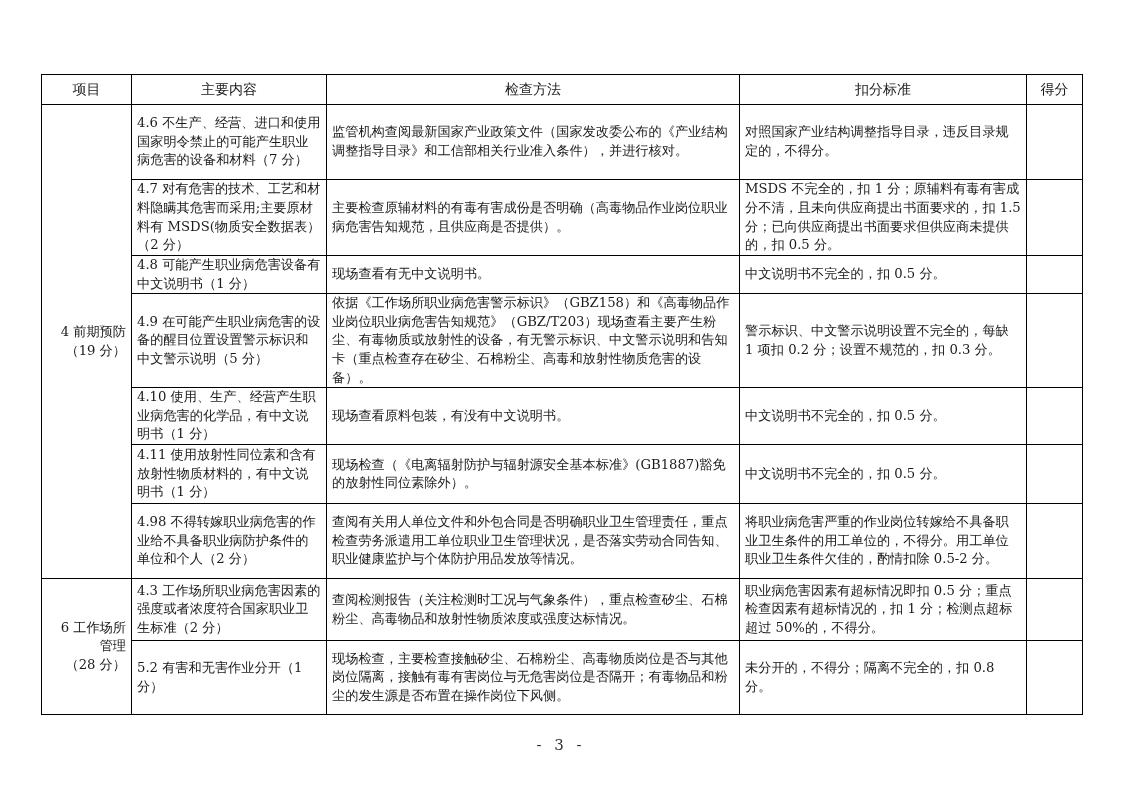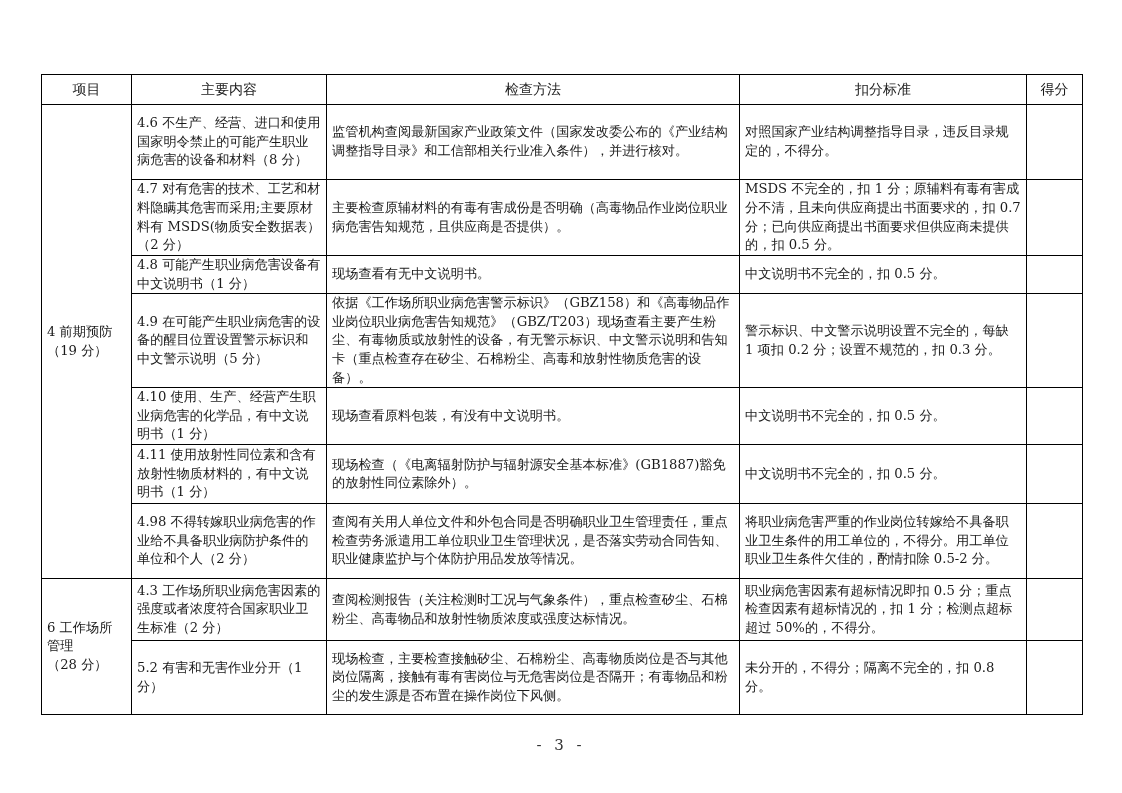--- a/index.html
+++ b/index.html
@@ -4,21 +4,21 @@
 <style>
   html, body { margin: 0; padding: 0; background: #ffffff; }
   body { width: 1122px; height: 793px; position: relative; overflow: hidden;
          font-family: "DejaVu Serif", "Liberation Serif", serif; color: #1a1a1a; }
   table.grid { position: absolute; left: 41px; top: 74px; border-collapse: collapse;
                table-layout: fixed; width: 1041px; border-radius: 30px; }
   table.grid td, table.grid th { border: 1px solid #000; padding: 0 5px; vertical-align: middle;
                font-size: 13.2px; line-height: 18.6px; word-break: break-all; }
   table.grid th { font-family: "DejaVu Sans", "Liberation Sans", sans-serif; font-weight: normal;
                font-size: 14px; text-align: center; height: 29px; padding: 0; }
-  td.cat { text-align: left; padding: 0 2px; }
+  td.cat { text-align: right; padding: 0 2px; }
   td.score { padding: 0; }
   .page-num { position: absolute; left: 0; width: 1122px; top: 736px; text-align: center;
               font-size: 15px; color: #333; letter-spacing: 4px; }
 </style>
 </head>
 <body>
 
 <table class="grid">
   <colgroup>
     <col style="width:90px">
@@ -36,29 +36,29 @@
       <th>得分</th>
     </tr>
   </thead>
   <tbody>
 
     <tr style="height:75px">
       <td class="cat" rowspan="7">
         <div>4 前期预防</div>
         <div>（19 分）</div>
       </td>
-      <td>4.6 不生产、经营、进口和使用国家明令禁止的可能产生职业病危害的设备和材料（8 分）</td>
+      <td>4.6 不生产、经营、进口和使用国家明令禁止的可能产生职业病危害的设备和材料（7 分）</td>
       <td>监管机构查阅最新国家产业政策文件（国家发改委公布的《产业结构调整指导目录》和工信部相关行业准入条件），并进行核对。</td>
       <td>对照国家产业结构调整指导目录，违反目录规定的，不得分。</td>
       <td class="score"></td>
     </tr>
     <tr style="height:76px">
       <td>4.7 对有危害的技术、工艺和材料隐瞒其危害而采用;主要原材料有 MSDS(物质安全数据表）（2 分）</td>
       <td>主要检查原辅材料的有毒有害成份是否明确（高毒物品作业岗位职业病危害告知规范，且供应商是否提供）。</td>
-      <td>MSDS 不完全的，扣 1 分；原辅料有毒有害成分不清，且未向供应商提出书面要求的，扣 0.7 分；已向供应商提出书面要求但供应商未提供的，扣 0.5 分。</td>
+      <td>MSDS 不完全的，扣 1 分；原辅料有毒有害成分不清，且未向供应商提出书面要求的，扣 1.5 分；已向供应商提出书面要求但供应商未提供的，扣 0.5 分。</td>
       <td class="score"></td>
     </tr>
     <tr style="height:38px">
       <td>4.8 可能产生职业病危害设备有中文说明书（1 分）</td>
       <td>现场查看有无中文说明书。</td>
       <td>中文说明书不完全的，扣 0.5 分。</td>
       <td class="score"></td>
     </tr>
     <tr style="height:94px">
       <td>4.9 在可能产生职业病危害的设备的醒目位置设置警示标识和中文警示说明（5 分）</td>

